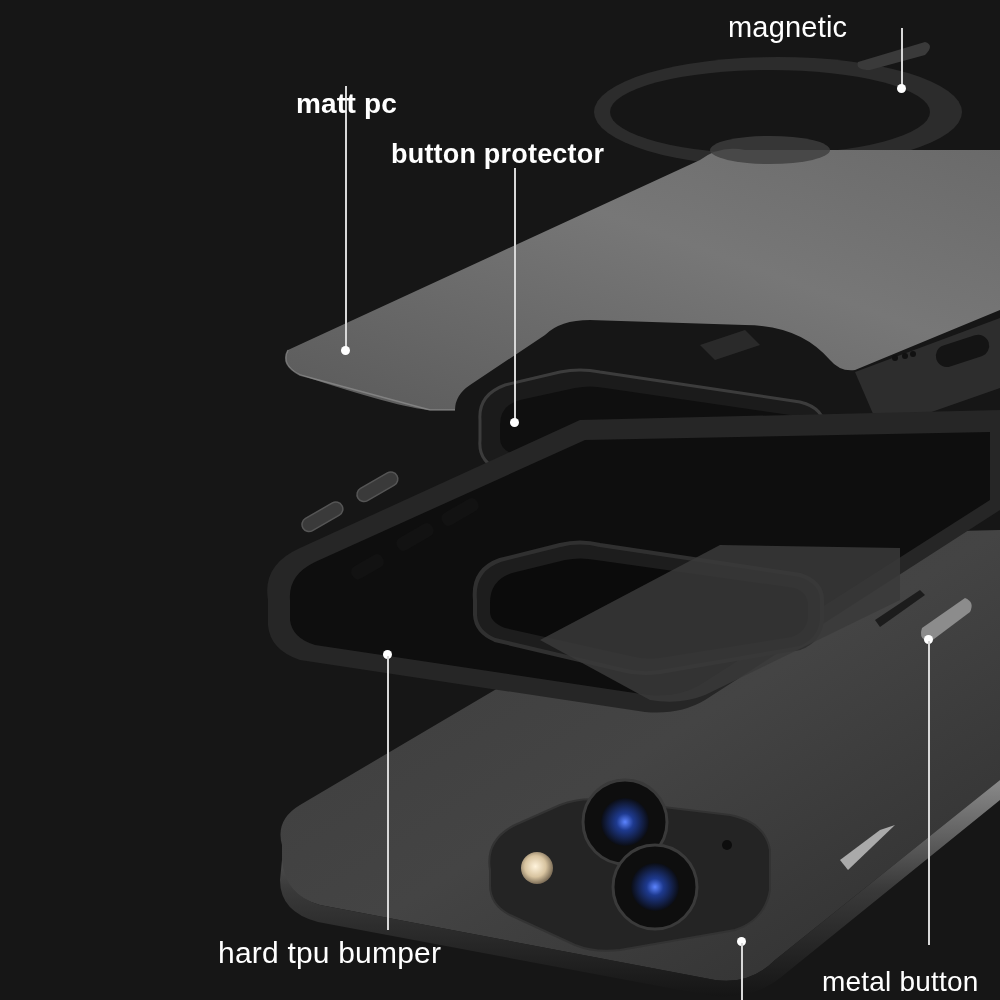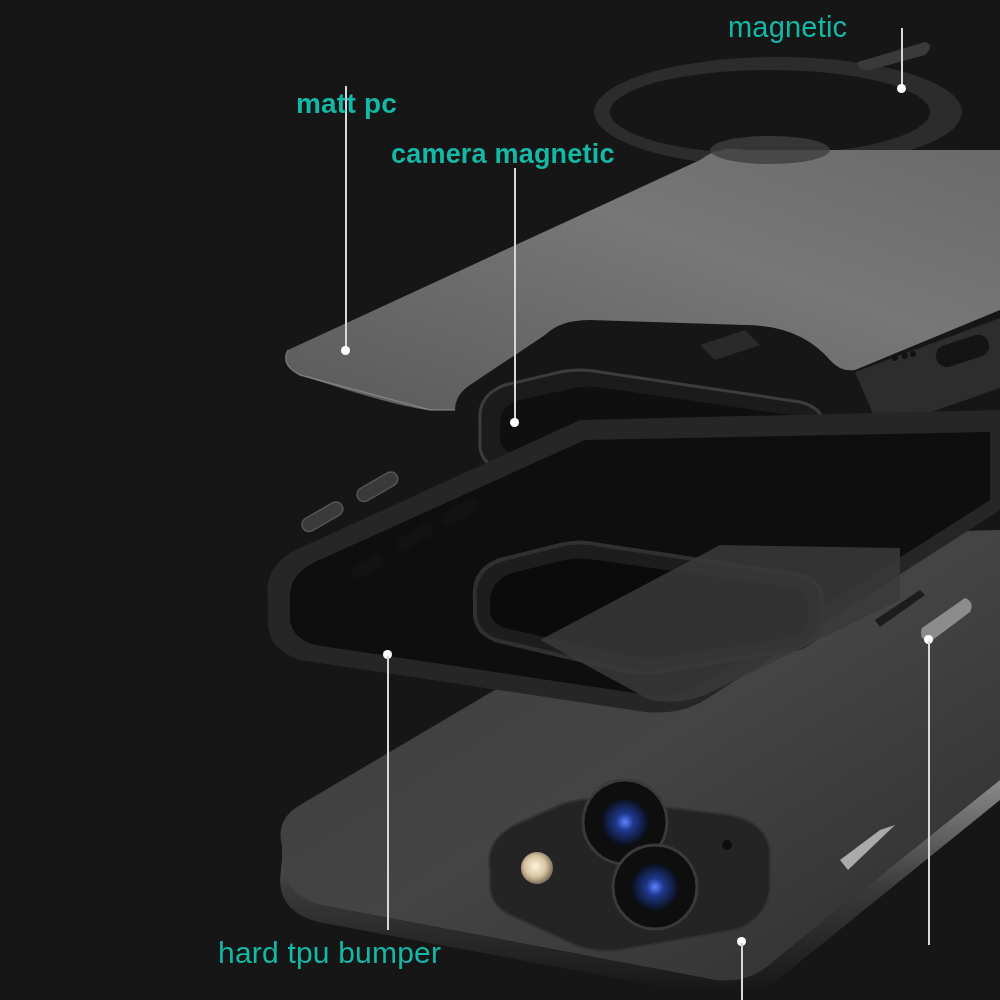--- a/index.html
+++ b/index.html
@@ -4,21 +4,21 @@
   <style>
     html, body { margin: 0; padding: 0; }
     body {
       width: 1000px; height: 1000px; overflow: hidden;
       background: #161616;
       font-family: "Liberation Sans", "DejaVu Sans", sans-serif;
     }
     .stage { position: relative; width: 1000px; height: 1000px; background: #161616; }
     svg.art { position: absolute; left: 0; top: 0; }
     .label {
-      position: absolute; color: #14b8a6; white-space: nowrap; line-height: 1;
+      position: absolute; color: #ffffff; white-space: nowrap; line-height: 1;
       letter-spacing: 0.2px;
     }
     .lbl-magnetic { left: 728px; top: 13px; font-size: 29px; }
     .lbl-mattpc { left: 296px; top: 47px; font-size: 28px; font-weight: 600; margin-top: 43px; }
     .lbl-camera { left: 391px; top: 141px; font-size: 27px; font-weight: 600; }
     .lbl-bumper { left: 218px; top: 938px; font-size: 30px; }
     .lbl-button { left: 822px; top: 968px; font-size: 28px; }
     .leader { position: absolute; width: 2px; background: #d8d8d8; }
     .dot { position: absolute; width: 9px; height: 9px; border-radius: 50%; background: #ffffff; }
   </style>
@@ -145,16 +145,17 @@
   <div class="leader" style="left:387px; top:656px; height:274px;"></div>
 
   <div class="dot" style="left:924px; top:635px;"></div>
   <div class="leader" style="left:928px; top:641px; height:304px;"></div>
 
   <div class="dot" style="left:737px; top:937px;"></div>
   <div class="leader" style="left:741px; top:943px; height:57px;"></div>
 
   <div class="label lbl-magnetic">magnetic</div>
   <div class="label lbl-mattpc">matt pc</div>
-  <div class="label lbl-camera">camera magnetic</div>
+  <div class="label lbl-camera">button protector</div>
   <div class="label lbl-bumper">hard tpu bumper</div>
+  <div class="label lbl-button">metal button</div>
 
 </div>
 
 </body></html>

